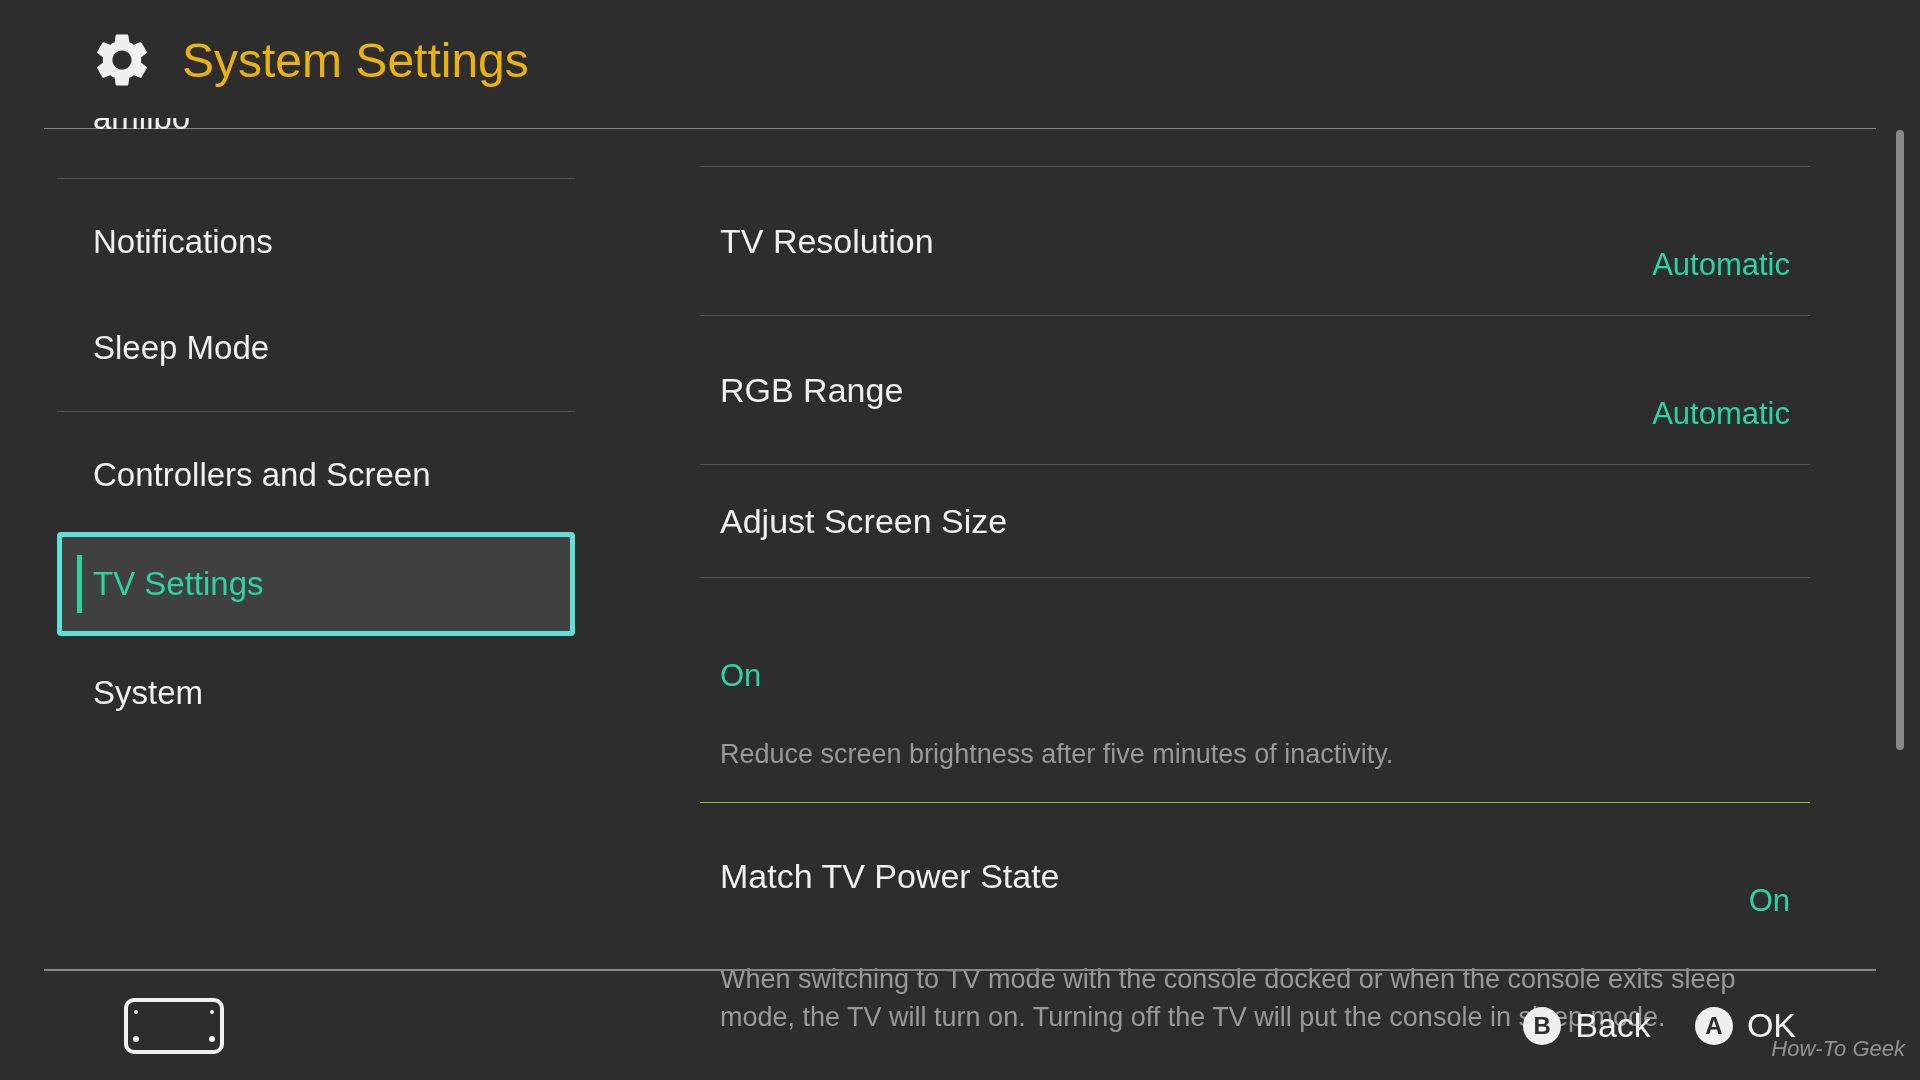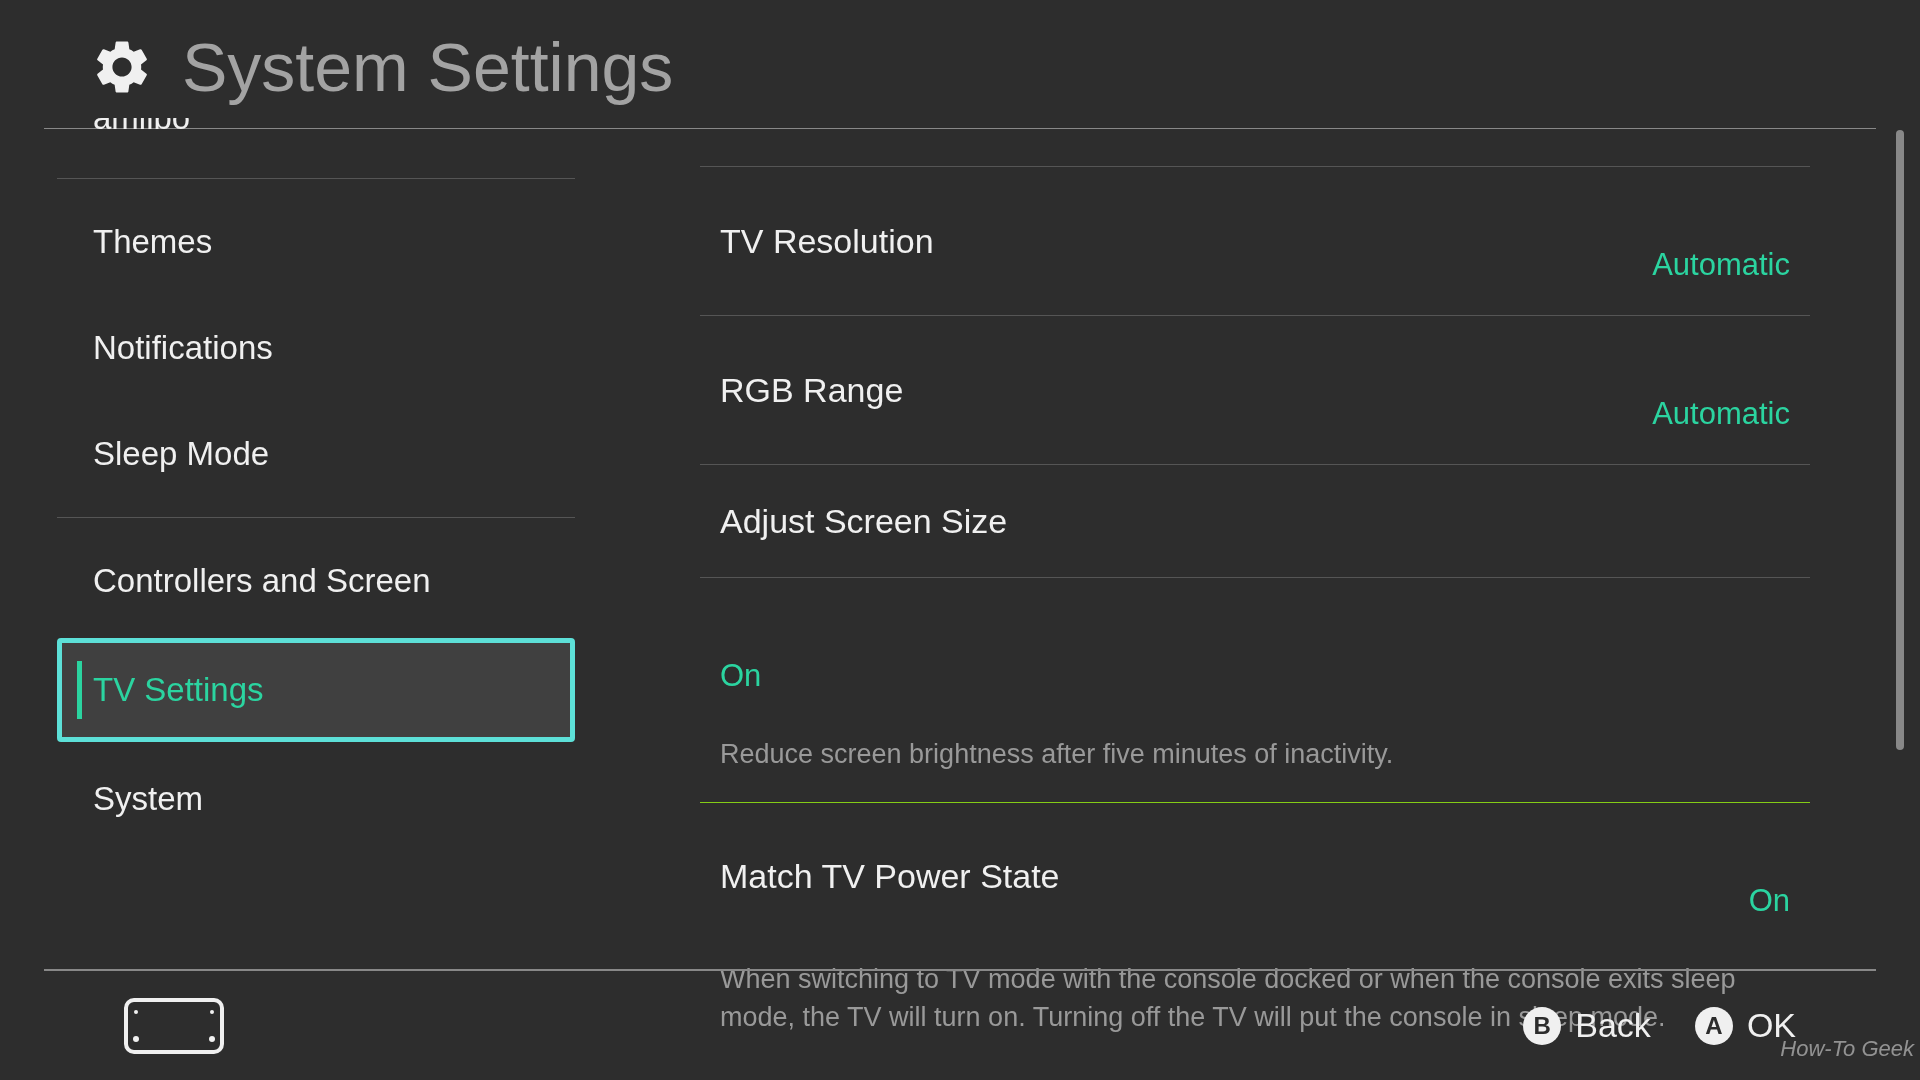--- a/index.html
+++ b/index.html
@@ -25,23 +25,23 @@
     .gear-icon {
       width: 64px;
       height: 64px;
     }
     .gear-icon svg {
       width: 100%;
       height: 100%;
       fill: #f0f0f0;
     }
     .page-title {
-      font-size: 68px;
+      font-size: 48px;
       font-weight: 400;
-      color: #a3a3a3;
+      color: #eab308;
     }
     .header-divider {
       position: absolute;
       left: 44px;
       right: 44px;
       top: 128px;
       height: 1px;
       background: #888;
     }
     .content {
@@ -231,21 +231,21 @@
       position: absolute;
       right: 16px;
       top: 130px;
       width: 8px;
       height: 620px;
       background: #888;
       border-radius: 4px;
     }
     .watermark {
       position: absolute;
-      right: 6px;
+      right: 15px;
       bottom: 18px;
       font-size: 22px;
       color: #c8c8c8;
       opacity: 0.65;
       font-style: italic;
       pointer-events: none;
     }
   </style>
 </head>
 <body>
@@ -257,21 +257,20 @@
       </svg>
   </div>
   <div class="page-title">System Settings</div>
 </div>
 <div class="header-divider"></div>
 
 <div class="content">
   <div class="sidebar">
     <div class="sidebar-item cut-off">amiibo</div>
     <div class="sidebar-divider"></div>
-    <div class="sidebar-item">Themes</div>
     <div class="sidebar-item">Notifications</div>
     <div class="sidebar-item">Sleep Mode</div>
     <div class="sidebar-divider"></div>
     <div class="sidebar-item">Controllers and Screen</div>
     <div class="sidebar-item selected">TV Settings</div>
     <div class="sidebar-item">System</div>
   </div>
 
   <div class="main-panel">
     <div class="setting-row">

